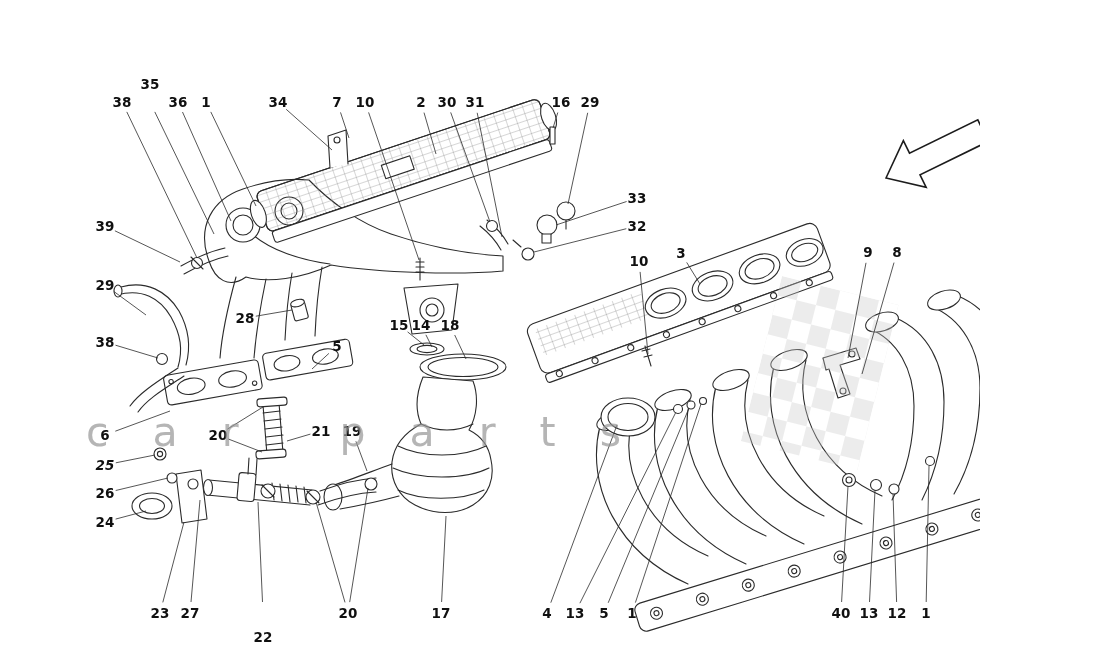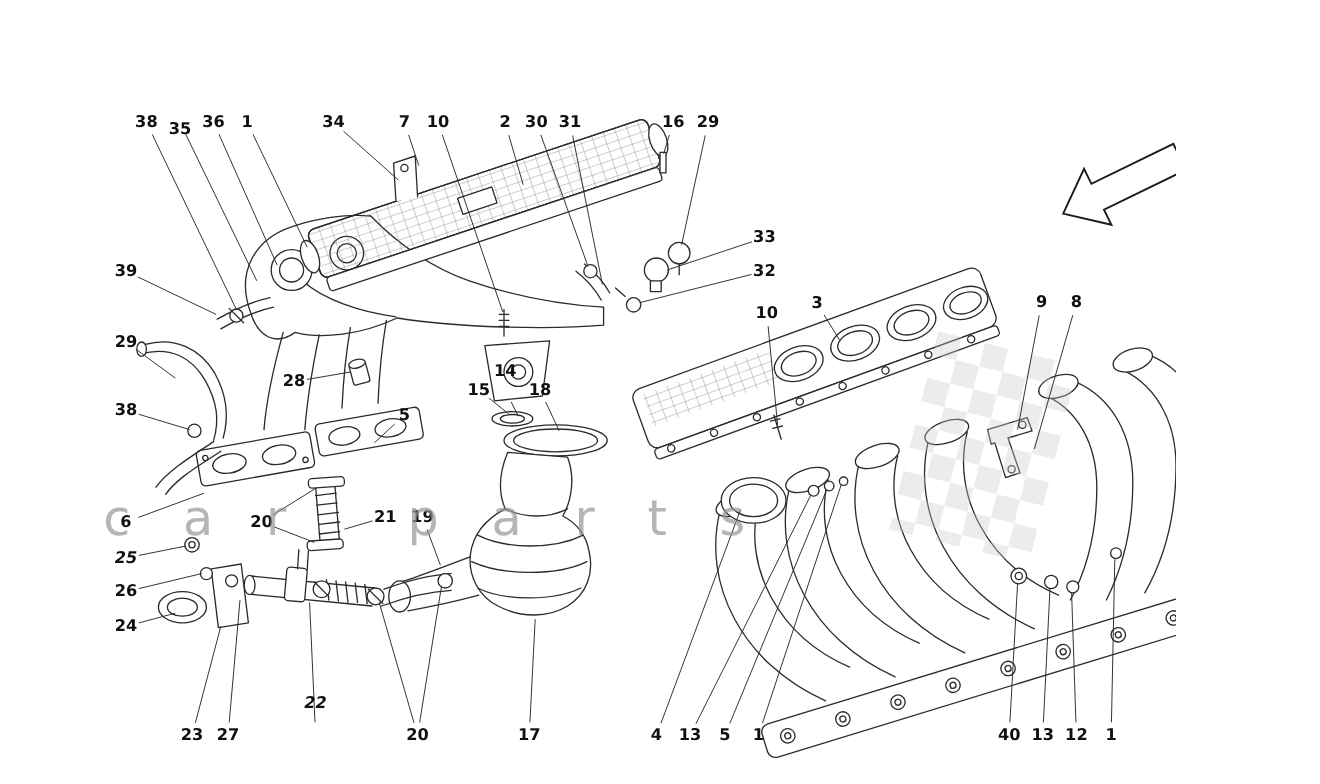--- a/index.html
+++ b/index.html
@@ -311,21 +311,21 @@
       <line x1="608.2" y1="574.8" x2="689" y2="380" stroke="#2b2b2b" stroke-width="0.8"></line>
       <line x1="635.4" y1="574.6" x2="701" y2="376" stroke="#2b2b2b" stroke-width="0.8"></line>
       <line x1="841.6" y1="574.0" x2="848" y2="458" stroke="#2b2b2b" stroke-width="0.8"></line>
       <line x1="869.5" y1="574.0" x2="875" y2="462" stroke="#2b2b2b" stroke-width="0.8"></line>
       <line x1="896.6" y1="574.0" x2="893" y2="466" stroke="#2b2b2b" stroke-width="0.8"></line>
       <line x1="926.2" y1="574.0" x2="929" y2="438" stroke="#2b2b2b" stroke-width="0.8"></line>
     </svg>
 
   <div class="layer" id="labels">
       <div class="callout" style="left: 122px; top: 74px;">38</div>
-      <div class="callout" style="left: 150px; top: 80px; text-align: center;">35</div>
+      <div class="callout" style="left: 150px; top: 56px; text-align: center;">35</div>
       <div class="callout" style="left: 178px; top: 74px;">36</div>
       <div class="callout" style="left: 206px; top: 74px;">1</div>
       <div class="callout" style="left: 278px; top: 74px;">34</div>
       <div class="callout" style="left: 337px; top: 74px;">7</div>
       <div class="callout" style="left: 365px; top: 74px;">10</div>
       <div class="callout" style="left: 421px; top: 74px;">2</div>
       <div class="callout" style="left: 447px; top: 74px;">30</div>
       <div class="callout" style="left: 475px; top: 74px;">31</div>
       <div class="callout" style="left: 561px; top: 74px;">16</div>
       <div class="callout" style="left: 590px; top: 74px;">29</div>
@@ -334,32 +334,32 @@
       <div class="callout" style="left: 639px; top: 233px;">10</div>
       <div class="callout" style="left: 681px; top: 225px;">3</div>
       <div class="callout" style="left: 868px; top: 224px;">9</div>
       <div class="callout" style="left: 897px; top: 224px;">8</div>
       <div class="callout" style="left: 105px; top: 198px;">39</div>
       <div class="callout" style="left: 105px; top: 257px;">29</div>
       <div class="callout" style="left: 105px; top: 314px;">38</div>
       <div class="callout" style="left: 245px; top: 290px;">28</div>
       <div class="callout" style="left: 337px; top: 318px;">5</div>
       <div class="callout" style="left: 399px; top: 297px;">15</div>
-      <div class="callout" style="left: 421px; top: 281px;">14</div>
+      <div class="callout" style="left: 421px; top: 297px;">14</div>
       <div class="callout" style="left: 450px; top: 297px;">18</div>
       <div class="callout" style="left: 105px; top: 407px;">6</div>
       <div class="callout" style="left: 218px; top: 407px;">20</div>
       <div class="callout" style="left: 321px; top: 403px;">21</div>
       <div class="callout" style="left: 352px; top: 403px;">19</div>
       <div class="callout" style="left: 105px; top: 437px; font-style: italic;">25</div>
       <div class="callout" style="left: 105px; top: 465px;">26</div>
       <div class="callout" style="left: 105px; top: 494px;">24</div>
       <div class="callout" style="left: 160px; top: 585px;">23</div>
       <div class="callout" style="left: 190px; top: 585px;">27</div>
-      <div class="callout" style="left: 263px; top: 558px; font-style: italic;">22</div>
+      <div class="callout" style="left: 263px; top: 609px;">22</div>
       <div class="callout" style="left: 348px; top: 585px;">20</div>
       <div class="callout" style="left: 441px; top: 585px;">17</div>
       <div class="callout" style="left: 547px; top: 585px;">4</div>
       <div class="callout" style="left: 575px; top: 585px;">13</div>
       <div class="callout" style="left: 604px; top: 585px;">5</div>
       <div class="callout" style="left: 632px; top: 585px;">1</div>
       <div class="callout" style="left: 841px; top: 585px;">40</div>
       <div class="callout" style="left: 869px; top: 585px;">13</div>
       <div class="callout" style="left: 897px; top: 585px;">12</div>
       <div class="callout" style="left: 926px; top: 585px;">1</div>

